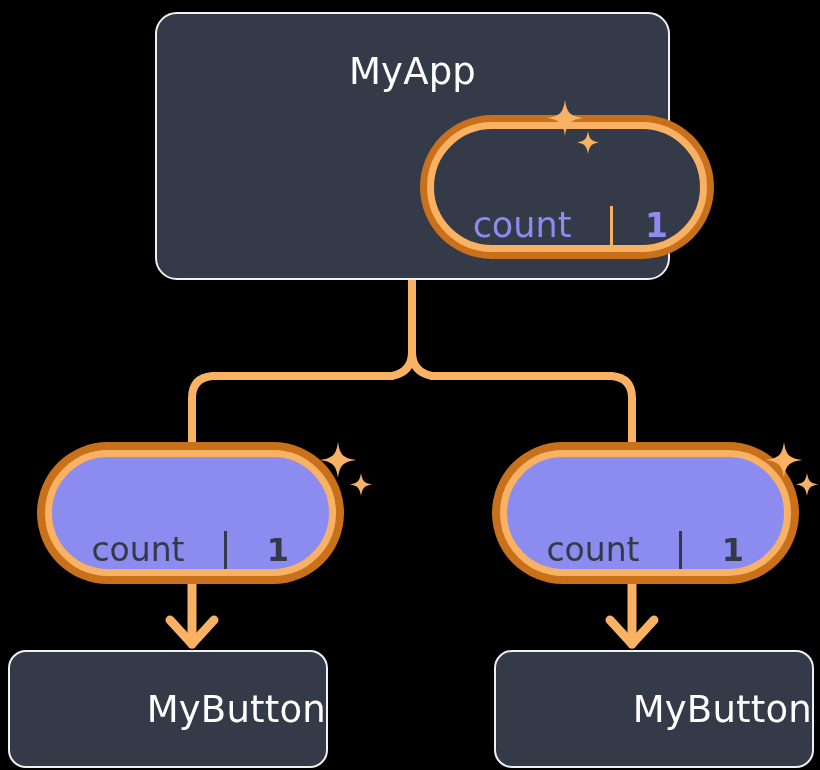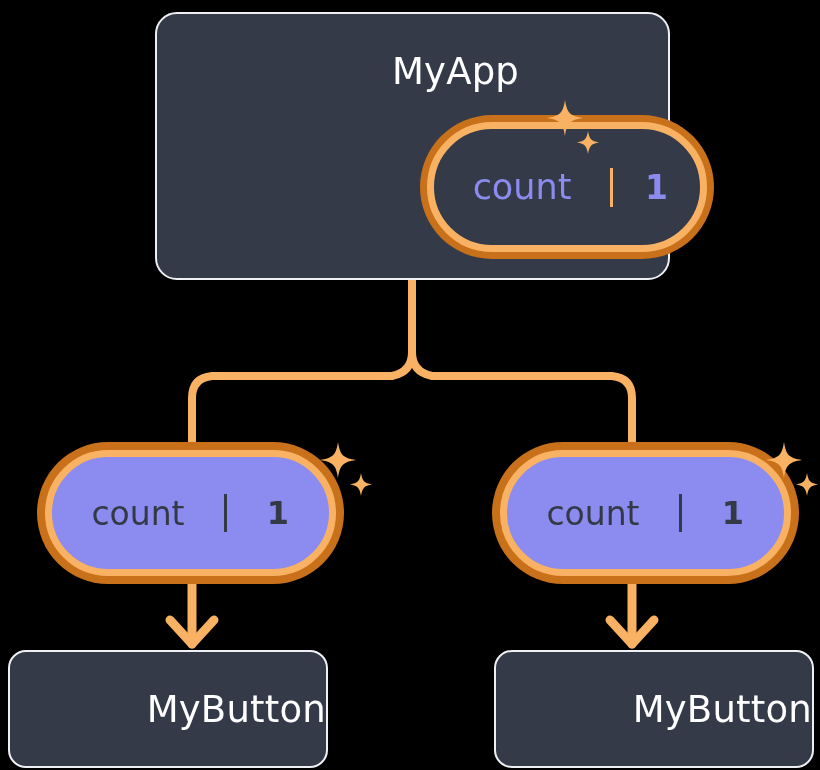--- a/index.html
+++ b/index.html
@@ -46,21 +46,20 @@
   #app-title {
     position: absolute;
     left: 0;
     top: 36px;
     width: 100%;
     text-align: center;
     color: #ffffff;
     font-size: 37px;
     font-weight: 400;
     letter-spacing: 0.2px;
-    padding-left: 43px;
   }
 
   .btn-card {
     display: flex;
     align-items: center;
     justify-content: flex-end;
   }
   .btn-label {
     color: #ffffff;
     font-size: 37px;
@@ -79,21 +78,21 @@
     width: 320px;
     height: 118px;
   }
 
   
   .pill {
     position: absolute;
     box-sizing: border-box;
     border-radius: 999px;
     display: flex;
-    align-items: center;
+    align-items: flex-end;
   }
 
   
   #app-pill {
     left: 270px;
     top: 108px;
     width: 280px;
     height: 130px;
     background: #343a48;
     border: 7px solid #f9b263;

